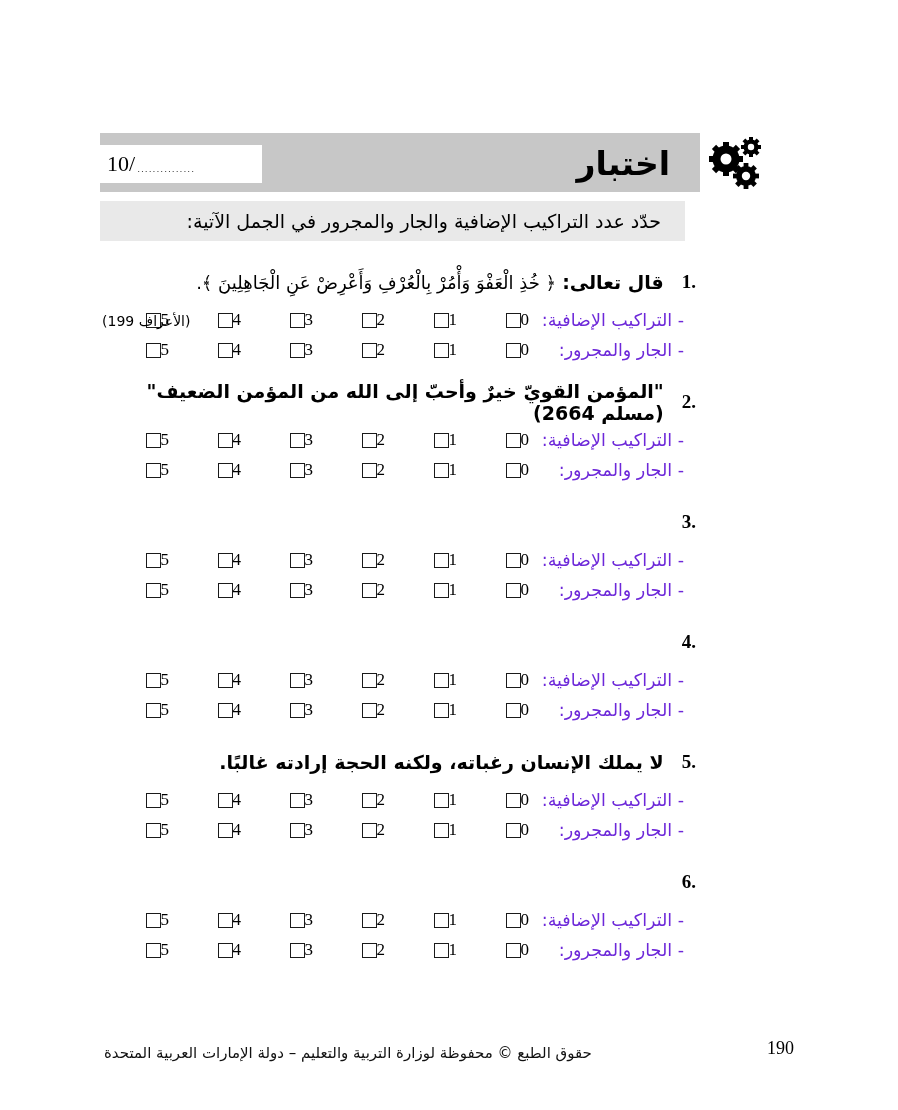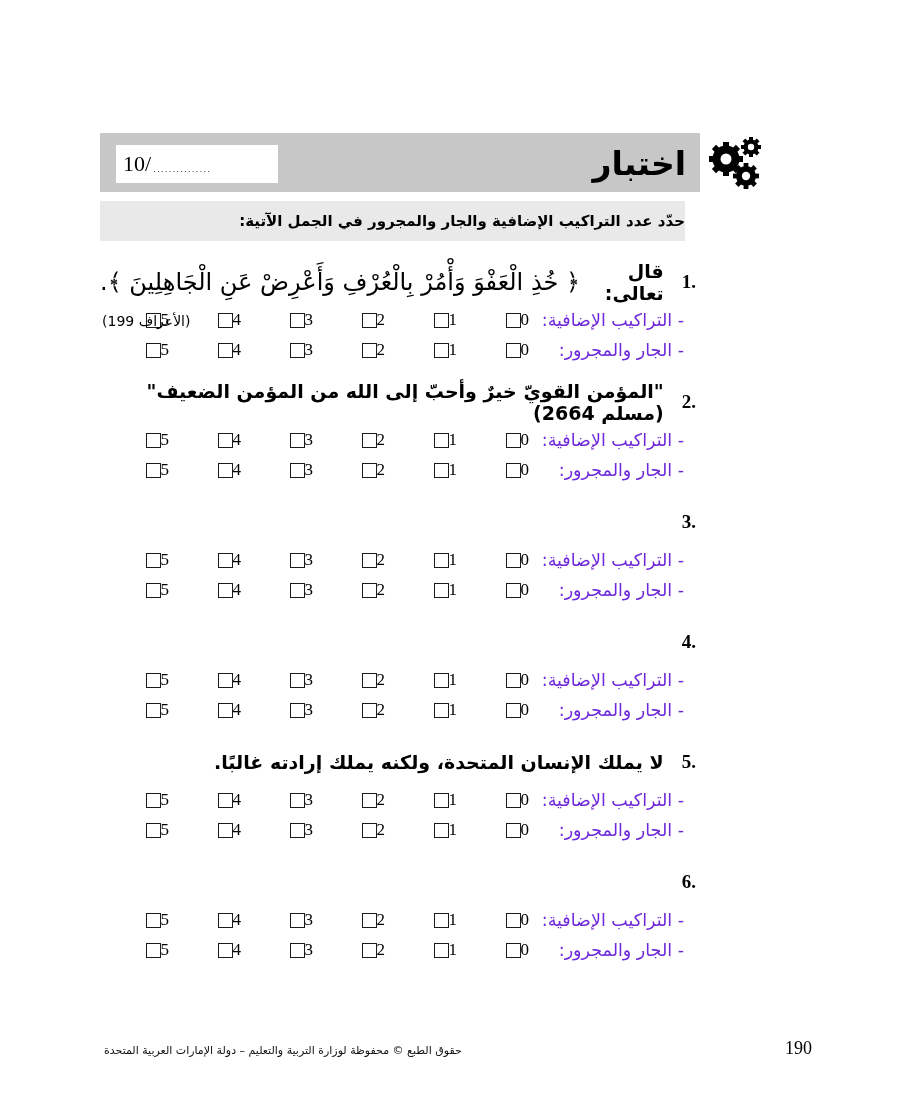--- a/index.html
+++ b/index.html
@@ -5,51 +5,51 @@
   * { margin:0; padding:0; box-sizing:border-box; }
   body { background:#fff; font-family:"DejaVu Sans", sans-serif; }
   .page { position:relative; width:898px; height:1110px; background:#ffffff; overflow:hidden; margin:0 auto; }
 
   .content { position:absolute; left:100px; top:133px; width:600px; }
 
   
   .header-wrap { position:relative; }
   .header-bar { height:59px; background:#c7c7c7; position:relative; direction:rtl;
                 display:flex; align-items:center; }
-  .header-title { font-size:33px; font-weight:bold; color:#000; padding-right:14px; line-height:1; padding-top:2px; }
-  .score-box { position:absolute; left:16px; top:12px; width:162px; height:38px; background:#fff;
+  .header-title { font-size:33px; font-weight:bold; color:#000; padding-right:30px; line-height:1; padding-top:2px; }
+  .score-box { position:absolute; left:0; top:12px; width:162px; height:38px; background:#fff;
                display:flex; align-items:center; padding-left:7px; direction:ltr; }
   .score-num { font-family:"Liberation Serif", serif; font-size:22px; color:#000; }
   .score-dots { font-size:9px; color:#333; letter-spacing:1px; margin-left:2px; padding-top:10px; }
   .gears { position:absolute; right:-68px; top:-1px; width:64px; height:62px; }
 
   
   .instruction-bar { margin-top:9px; width:585px; height:40px; background:#e9e9e9; direction:rtl;
                      display:flex; align-items:center; }
-  .instruction-text { font-size:15px; font-weight:bold; color:#000; padding-right:0; }
+  .instruction-text { font-size:19px; font-weight:normal; color:#000; padding-right:24px; }
 
   
   .items { margin-top:18px; }
   .item { margin-bottom:14px; }
   .item-line { position:relative; height:46px; display:flex; direction:rtl; align-items:center; padding-right:4px; }
   .item-num { font-family:"Liberation Serif", serif; font-weight:bold; font-size:19px; direction:ltr;
               margin-left:18px; }
   .item-text { font-size:19px; font-weight:bold; color:#000; }
-  .item-verse { font-size:24px; font-weight:normal; margin-right:6px; white-space:nowrap; }
+  .item-verse { font-size:18px; font-weight:normal; margin-right:6px; white-space:nowrap; }
   .item-source { position:absolute; left:2px; top:12px; font-size:14px; font-weight:normal; direction:rtl;margin-top:42px; }
 
   .cb-row { height:30px; direction:rtl; display:flex; align-items:center; padding-right:16px; }
   .cb-label { display:inline-block; width:148px; font-size:17.5px; color:#6d28d9; }
   .cb-slot { display:inline-flex; width:72px; direction:rtl; align-items:center; justify-content:flex-start; }
   .cb-box { width:15px; height:15px; border:1.6px solid #1a1a1a; background:#fff; display:inline-block; }
   .cb-num { font-family:"Liberation Serif", serif; font-size:17px; color:#000; margin-right:7px; direction:ltr; }
 
   
-  .footer-copy { position:absolute; left:104px; top:1044px; font-size:11px; color:#111; direction:rtl; }
-  .footer-page { position:absolute; right:86px; top:1038px; font-family:"Liberation Serif", serif;
+  .footer-copy { position:absolute; left:104px; top:1044px; font-size:15px; color:#111; direction:rtl; }
+  .footer-page { position:absolute; right:104px; top:1038px; font-family:"Liberation Serif", serif;
                  font-size:18px; color:#000; }
 </style>
 </head>
 <body>
 
 <div class="page">
 
   <div class="content">
 
     <div class="header-wrap">
@@ -344,21 +344,21 @@
             <span class="cb-slot">
               <span class="cb-num">5</span>
               <span class="cb-box"></span>
             </span>
           </div>
   </div>
 
   <div class="item">
     <div class="item-line">
       <span class="item-num">5.</span>
-      <span class="item-text">لا يملك الإنسان المتحدة، ولكنه يملك إرادته غالبًا.</span>
+      <span class="item-text">لا يملك الإنسان رغباته، ولكنه الحجة إرادته غالبًا.</span>
 
     </div>
     <div class="cb-row">
       <span class="cb-label">- التراكيب الإضافية:</span>
     <span class="cb-slot">
               <span class="cb-num">0</span>
               <span class="cb-box"></span>
             </span>
             <span class="cb-slot">
               <span class="cb-num">1</span>

